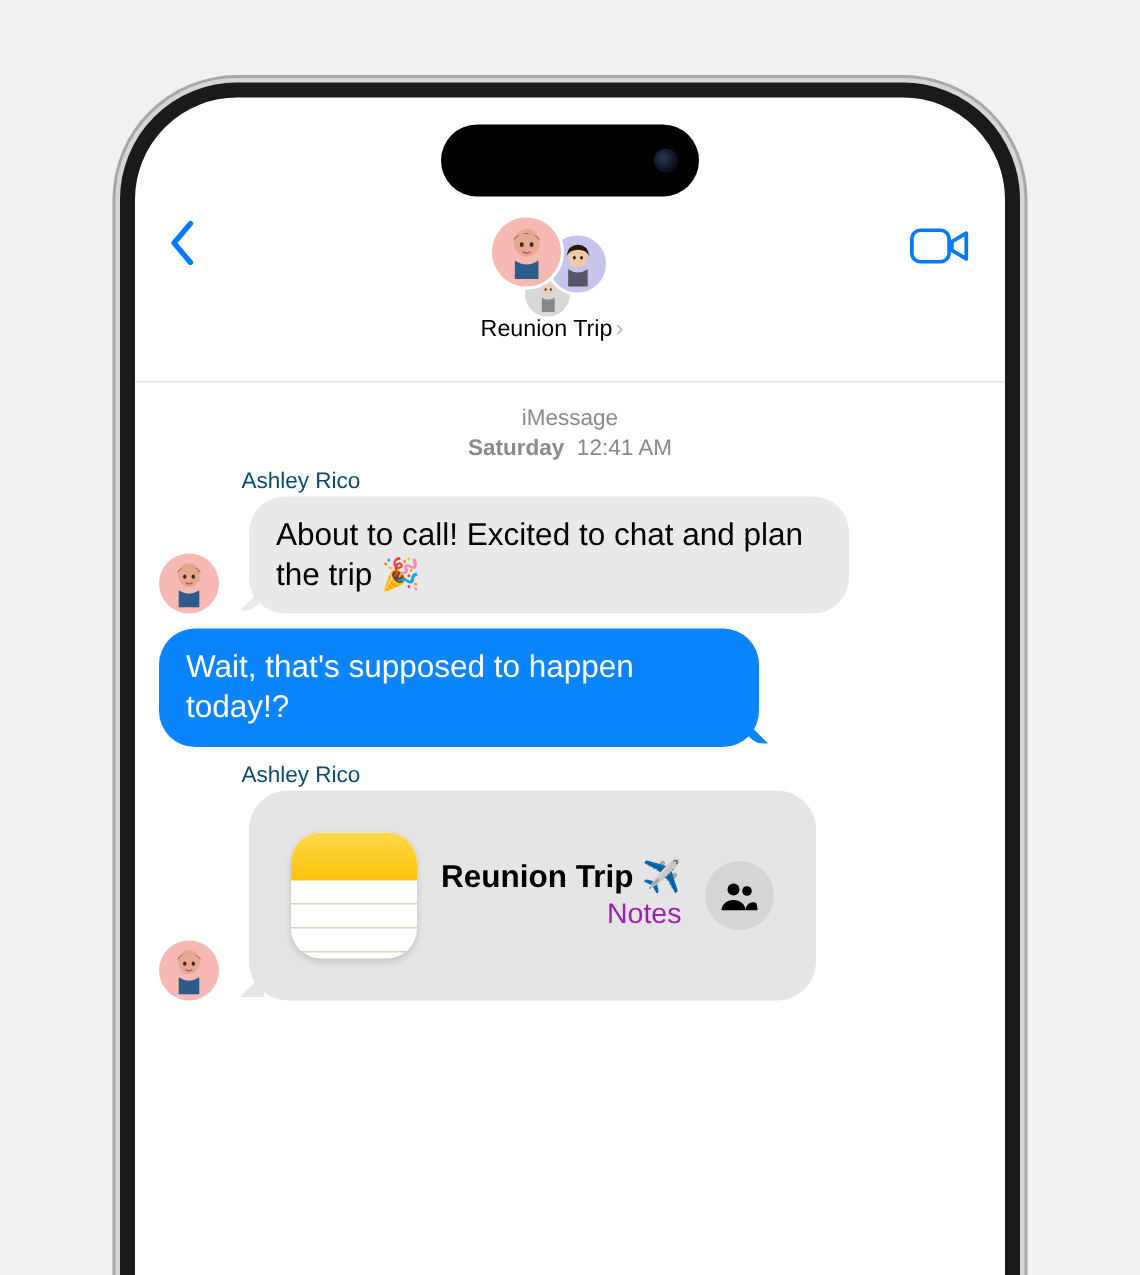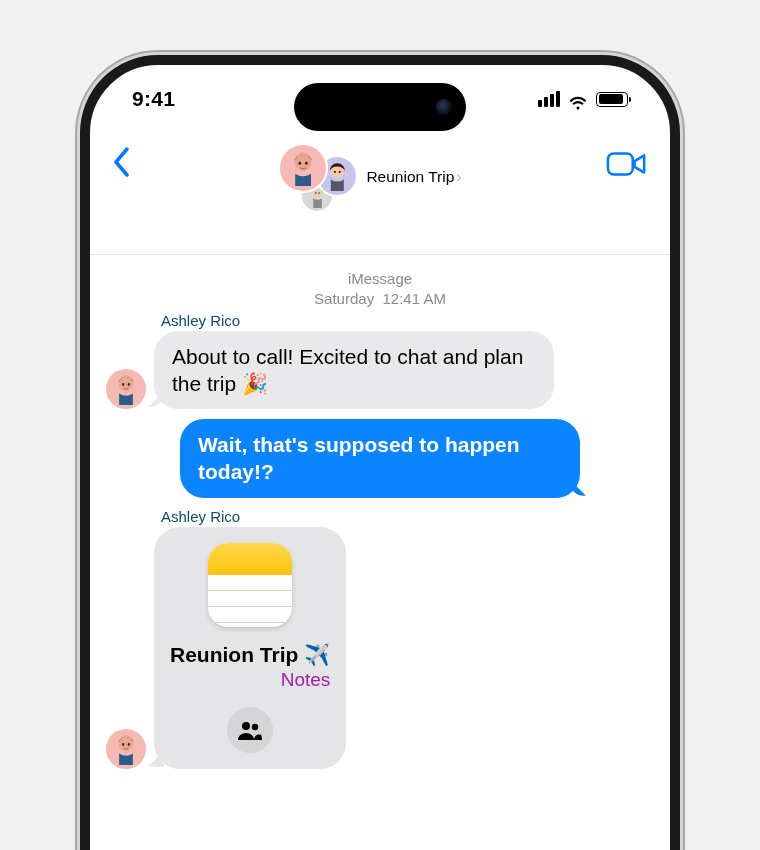--- a/index.html
+++ b/index.html
@@ -76,100 +76,81 @@
     height: 120px;
     border-bottom: 1px solid #e3e3e3;
     display: flex;
     align-items: flex-start;
     justify-content: space-between;
     padding: 8px 22px 0;
   }
   .back-chevron { color: #007aff; font-size: 32px; font-weight: 400; padding-top: 4px; cursor:pointer; }
   .facetime { color: #007aff; padding-top: 6px; cursor:pointer; }
   .facetime svg { width: 42px; height: 30px; }
-  .group-center { display:flex; flex-direction:row; align-items:center; padding-top:0; cursor:pointer; }
+  .group-center { display:flex; flex-direction:column; align-items:center; padding-top:0; cursor:pointer; }
   .avatar-cluster { position: relative; width: 92px; height: 66px; }
   .av { position:absolute; border-radius:50%; border:2.5px solid #fff; display:flex; align-items:center; justify-content:center; }
   .av1 { width:50px; height:50px; left:4px; top:0; background:#f7b9b3; z-index:3; }
   .av2 { width:42px; height:42px; left:42px; top:12px; background:#c7c5ec; z-index:2; }
   .av3 { width:34px; height:34px; left:26px; top:36px; background:#d8d8d8; z-index:1; }
   .av svg { width:70%; height:80%; }
   .group-name { font-size:15.5px; font-weight:400; color:#000; display:flex; align-items:center; gap:2px; margin-top:2px; }
   .group-name .chev { color:#b8b8bc; font-size:16px; }
 
   .thread {
     position:absolute;
     top:192px; left:0; right:0; bottom:84px;
     padding: 12px 16px 0;
     overflow:hidden;
   }
   .meta { text-align:center; color:#8a8a8e; font-size:15px; margin-bottom:2px; line-height:1.35; }
-  .meta .bold { font-weight:400; color:#8a8a8e; }
+  .meta .bold { font-weight:700; color:#8a8a8e; }
   .sender { color:#0c4a6e; font-size:15px; margin: 0 0 2px 55px; }
 
   .row { display:flex; align-items:flex-end; margin-bottom:10px; }
-  .row.left { justify-content:flex-start; }
-  .row.right { justify-content:center;font-weight:bold; }
+  .row.left { justify-content:flex-start;gap:12px; }
+  .row.right { justify-content:flex-start; }
   .row-avatar { width:40px; height:40px; border-radius:50%; background:#f7b9b3; flex-shrink:0; margin-right:8px; display:flex; align-items:center; justify-content:center; }
   .row-avatar svg { width:70%; height:80%; }
 
   .bubble { max-width: 400px; border-radius:24px; padding: 12px 18px; font-size:21px; line-height:1.3; position:relative; }
   .bubble.grey { background:#e9e9eb; color:#000; }
   .bubble.blue { background:#0a84ff; color:#fff; }
   .bubble.grey::before {
     content:""; position:absolute; left:-6px; bottom:2px; width:16px; height:16px;
     background:#e9e9eb; border-bottom-right-radius:14px;
     clip-path: polygon(0 100%, 100% 100%, 100% 0);
   }
   .bubble.blue::before {
     content:""; position:absolute; right:-6px; bottom:2px; width:16px; height:16px;
     background:#0a84ff; border-bottom-left-radius:14px;
     clip-path: polygon(0 100%, 100% 100%, 0 0);
   }
 
-  .rich-bubble { background:#e5e5e7; border-radius:26px; padding:16px; display:flex; align-items:center; gap:16px; position:relative; max-width:430px;flex-direction:column; }
+  .rich-bubble { background:#e5e5e7; border-radius:26px; padding:28px; display:flex; align-items:center; gap:16px; position:relative; max-width:430px; }
   .rich-bubble::before {
     content:""; position:absolute; left:-6px; bottom:2px; width:16px; height:16px;
     background:#e5e5e7; clip-path: polygon(0 100%, 100% 100%, 100% 0);
   }
   .notes-icon { width:84px; height:84px; border-radius:20px; overflow:hidden; box-shadow:0 2px 5px rgba(0,0,0,0.15); flex-shrink:0; background:#fff; }
   .notes-icon .top { height:32px; background:linear-gradient(#ffd84d,#ffc30b); }
   .notes-icon .line { height:1px; background:#d9d2b8; margin-top:15px; }
   .rich-text { flex:1; }
   .rich-title { font-size:21px; font-weight:700; color:#000; }
   .rich-sub { font-size:19px; color:#a21caf; margin-top:2px;text-align:right; }
   .collab { width:46px; height:46px; border-radius:50%; background:#d5d5d8; display:flex; align-items:center; justify-content:center; flex-shrink:0; }
   .collab svg { width:26px; height:20px; fill:#000; }
 </style>
 </head>
 <body>
 
 <div class="phone">
 
   <div class="island"></div>
 
-  <div class="statusbar">
-    <div>9:41</div>
-    <div class="status-right">
-      <div class="bars">
-          <span></span>
-          <span></span>
-          <span></span>
-          <span></span>
-        </div>
-      <div class="wifi">
-        <svg viewBox="0 0 24 18">
-            <path d="M12 17.5c.9 0 1.7-.8 1.7-1.7S12.9 14 12 14s-1.7.8-1.7 1.7.8 1.8 1.7 1.8zm-4.6-5.1c1.2-1.2 2.9-2 4.6-2s3.4.8 4.6 2l1.6-1.6C16.5 9 14.4 8 12 8s-4.5 1-6.2 2.8l1.6 1.6zm-3.3-3.3C6.3 6.9 9 5.5 12 5.5s5.7 1.4 7.9 3.6l1.6-1.6C18.8 4.8 15.6 3.2 12 3.2S5.2 4.8 2.5 7.5l1.6 1.6z" fill="#000"></path>
-          </svg>
-      </div>
-      <div class="battery">
-          <div class="battery-fill"></div>
-        </div>
-    </div>
-  </div>
 
   <div class="navbar">
     <div class="back-chevron">
       <svg width="18" height="30" viewBox="0 0 18 30">
           <path d="M15 2 L4 15 L15 28" stroke="#007aff" stroke-width="3.5" fill="none" stroke-linecap="round" stroke-linejoin="round"></path>
         </svg>
     </div>
     <div class="group-center">
       <div class="avatar-cluster">
         <div class="av av1">

